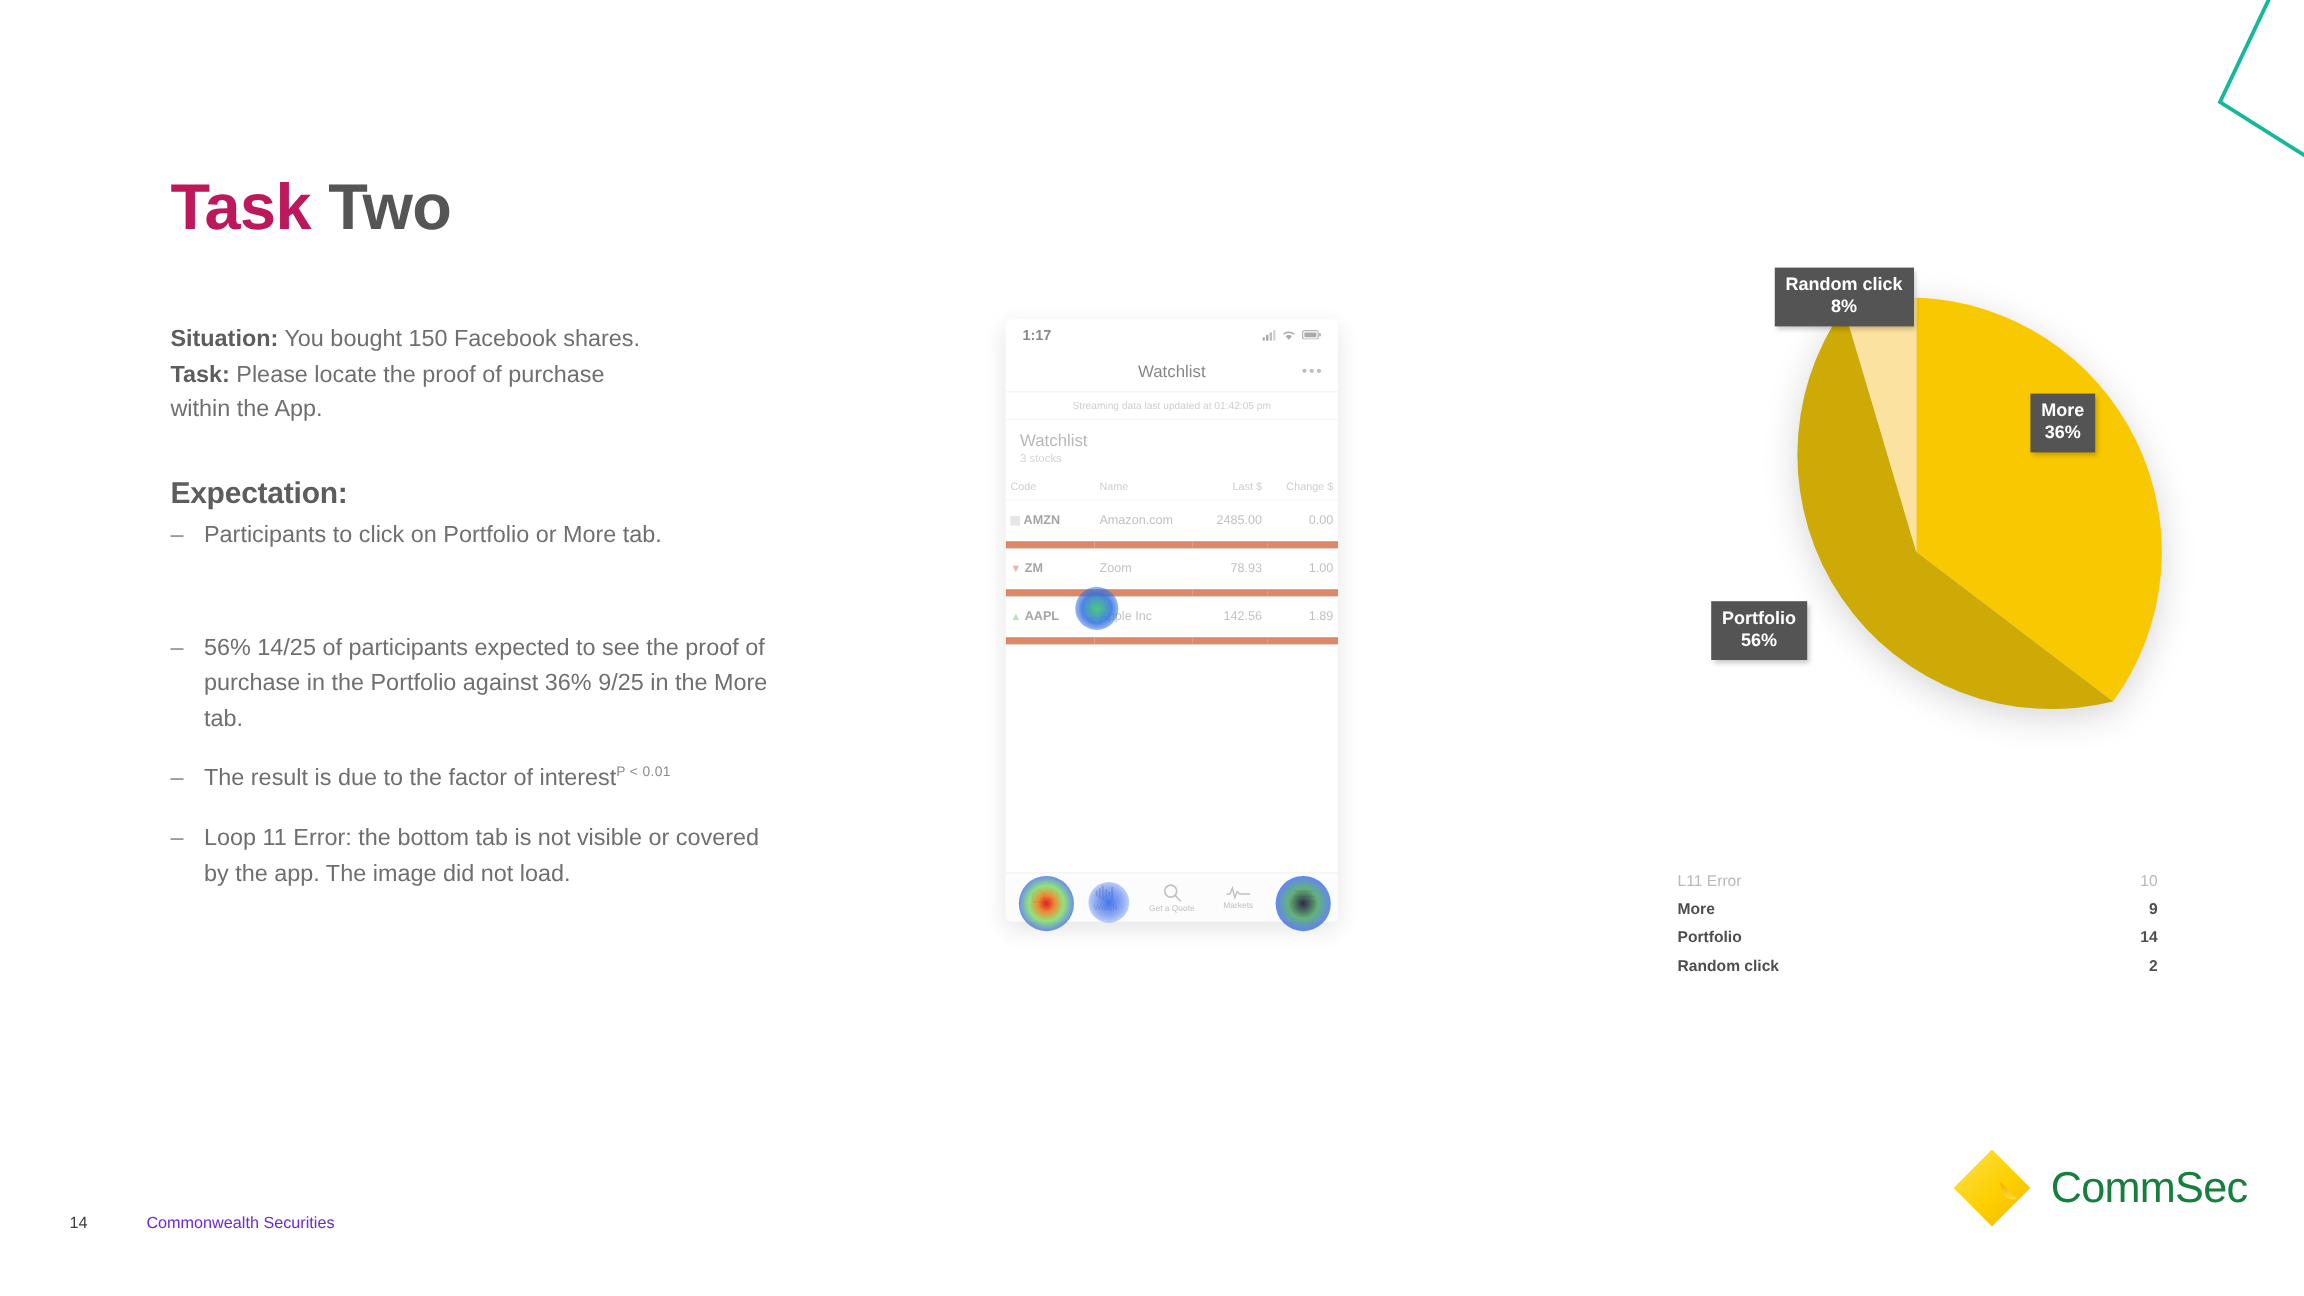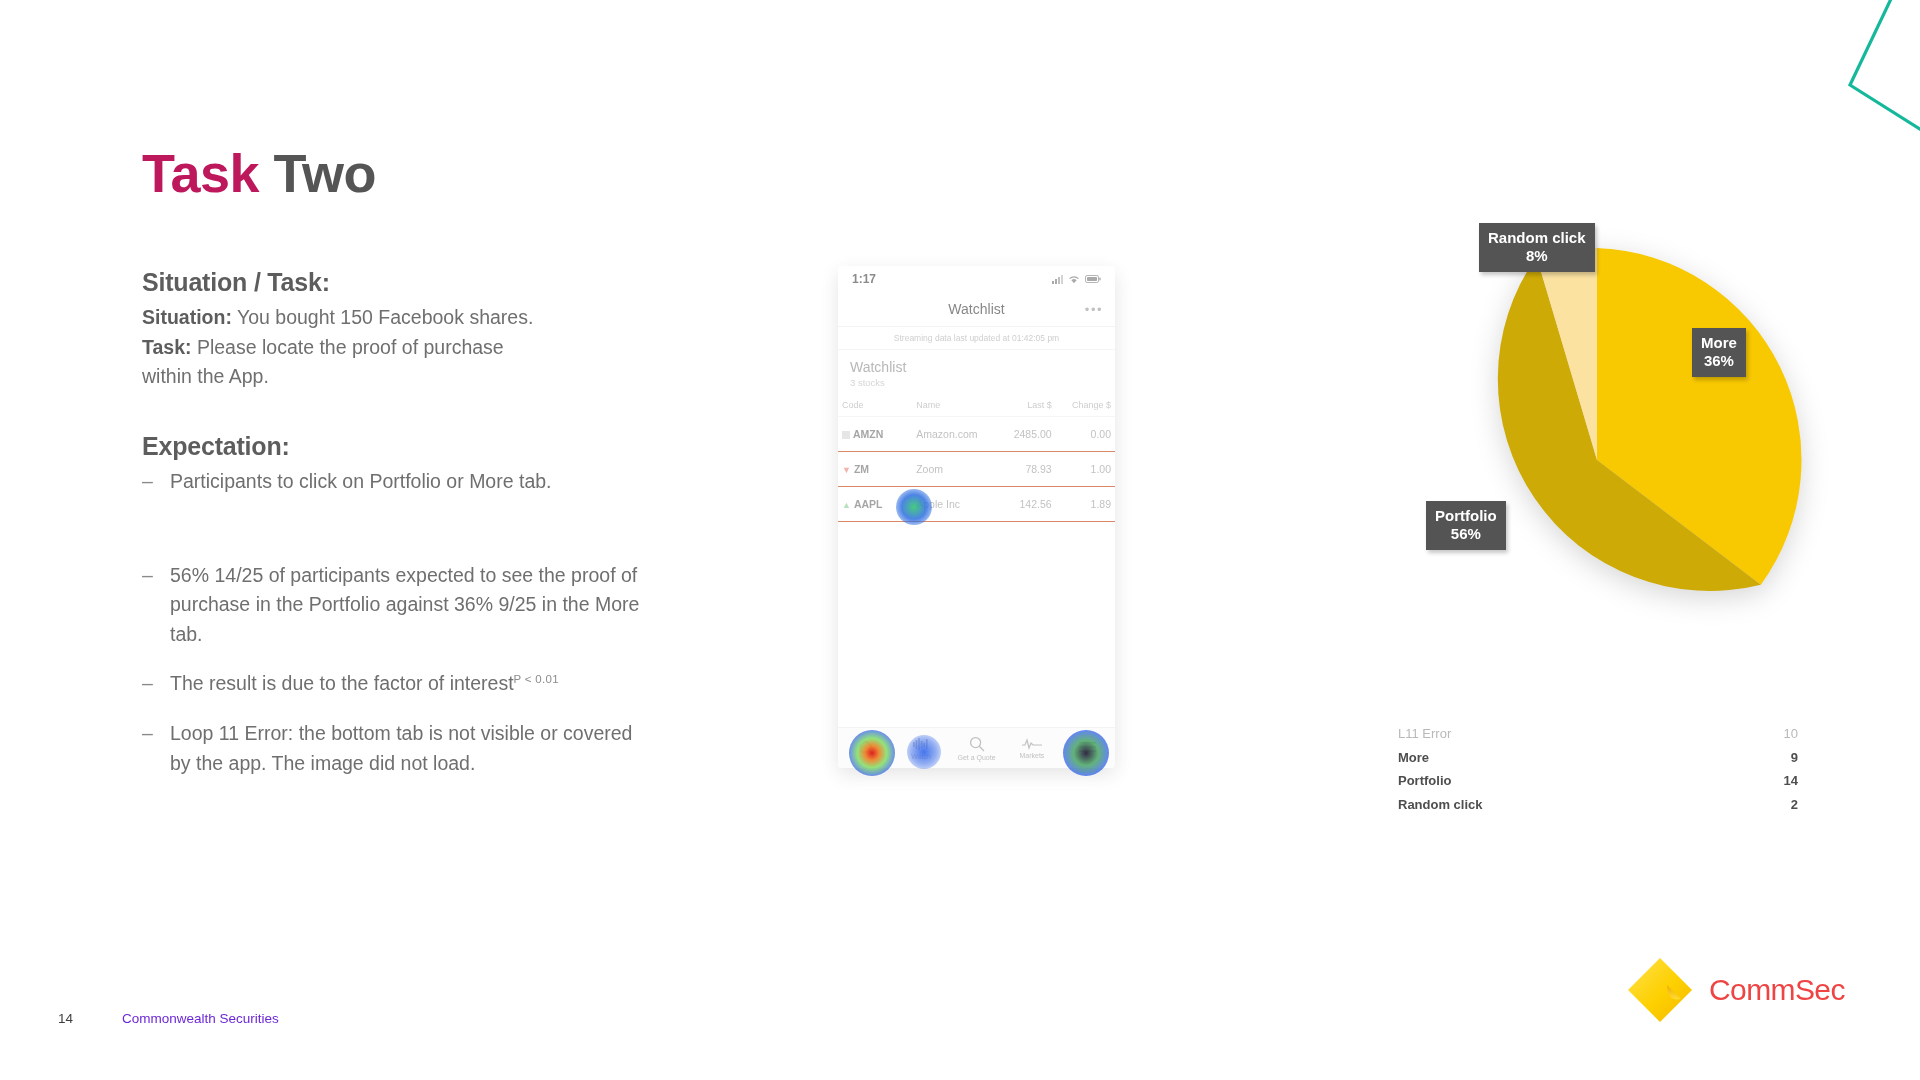--- a/index.html
+++ b/index.html
@@ -132,21 +132,21 @@
   .ph-wl-head { padding: 9px 12px 6px 12px; }
   .ph-wl-title { font-size: 14px; color: #8d8d8d; line-height: 1.15; }
   .ph-wl-sub   { font-size: 9.5px; color: #bdbdbd; margin-top: 2px; }
   .ph-table { width: 100%; border-collapse: collapse; table-layout: fixed; }
   .ph-table th {
     font-size: 9px; color: #b0b0b0; font-weight: normal;
     text-align: left; padding: 6px 4px; border-bottom: 1px solid #f0f0f0;
   }
   .ph-table td {
     font-size: 10.5px; color: #9d9d9d; padding: 11px 4px;
-    border-bottom: 1px solid #c2410c;
+    border-bottom: 6px solid #c2410c;
   }
   .ph-table th.num, .ph-table td.num { text-align: right; }
   .ph-code { color: #6f6f6f; font-weight: bold; font-size: 10.5px; }
   .tri-up   { color: #8fcf9a; font-size: 9px; margin-right: 3px; }
   .tri-down { color: #e8877a; font-size: 9px; margin-right: 3px; }
   .sq-flat  { display:inline-block; width:8px; height:8px; background:#d8d8d8; margin-right:3px; vertical-align: -1px;}
   .ph-tabbar {
     position: absolute; bottom: 0; left: 0; right: 0; height: 40px;
     background: #fbfbfb; border-top: 1px solid #ececec;
     display: flex; align-items: center;
@@ -248,22 +248,22 @@
   .logo {
     position: absolute;
     left: 1625px;
     top: 955px;
     display: flex;
     align-items: center;
     gap: 14px;
   }
   .logo-mark { width: 70px; height: 70px; display: block; }
   .logo-text {
-    font-size: 30px;
-    color: #ef4444;
+    font-size: 36px;
+    color: #15803d;
     letter-spacing: -0.6px;
   }
 </style>
 </head>
 <body>
 
 <svg class="teal-deco" viewBox="0 0 220 160">
   <polyline points="200,-20 150,85 245,145" fill="none" stroke="#15b89a" stroke-width="3.2"></polyline>
 </svg>
 
@@ -271,21 +271,20 @@
   <span class="accent">Task</span>
   <span class="dark">Two</span>
 </h1>
 
 <div class="left-col">
 
 
   <div class="block-gap-lg"></div>
 
   <div>
-    <div class="section-head">Situation / Task:</div>
     <p class="body-line">
       <b>Situation:</b>
       <span>You bought 150 Facebook shares.</span>
     </p>
     <p class="body-line">
       <b>Task:</b>
       <span>Please locate the proof of purchase</span>
     </p>
     <p class="body-line">within the App.</p>
   </div>

